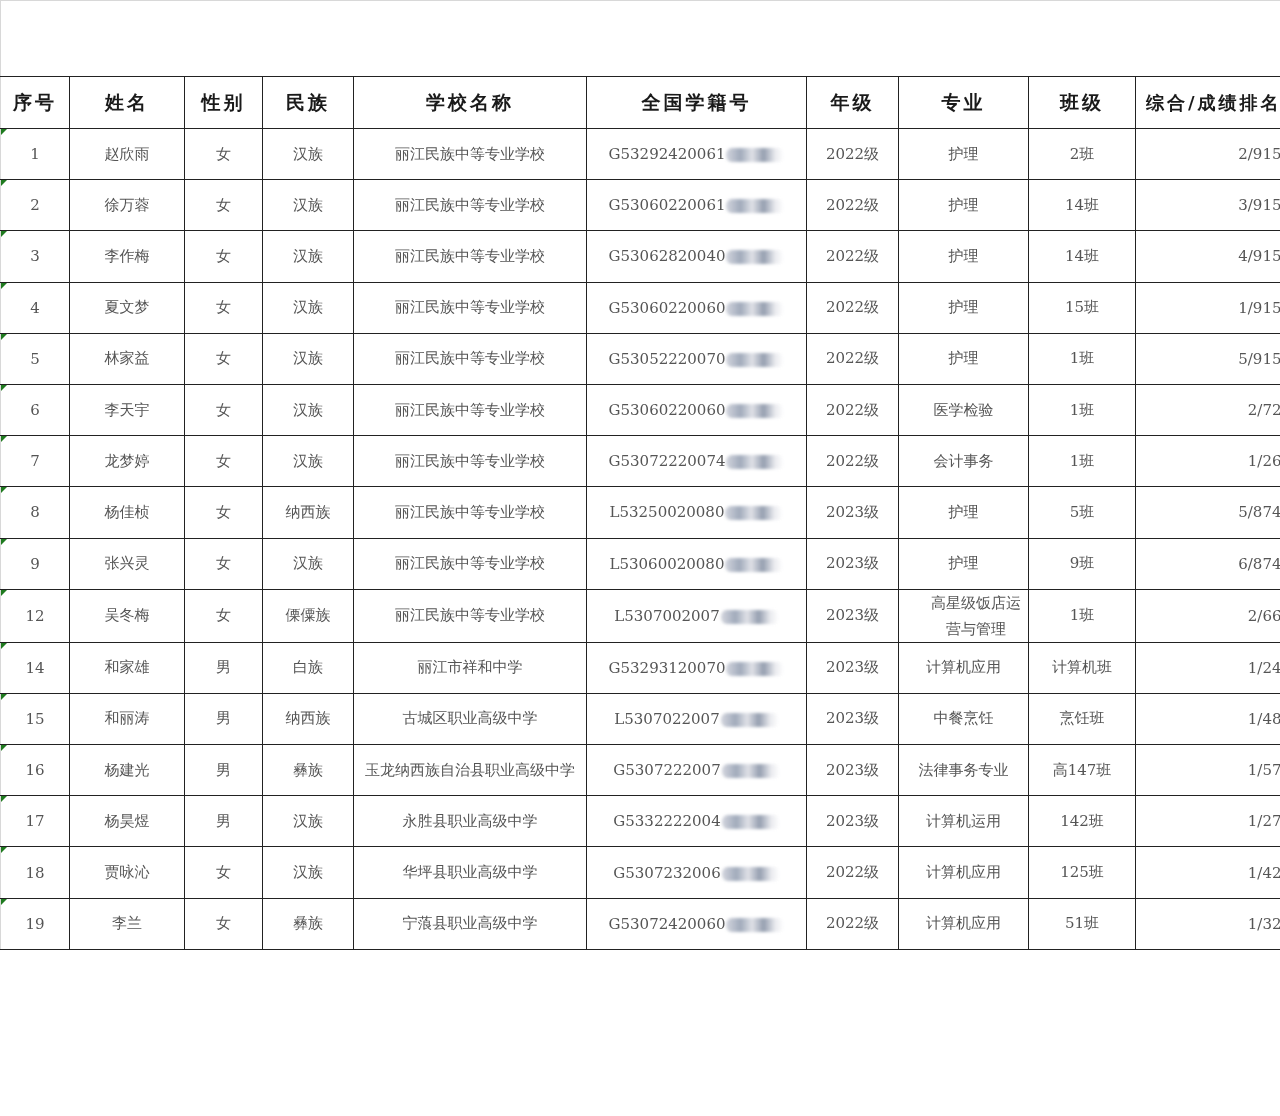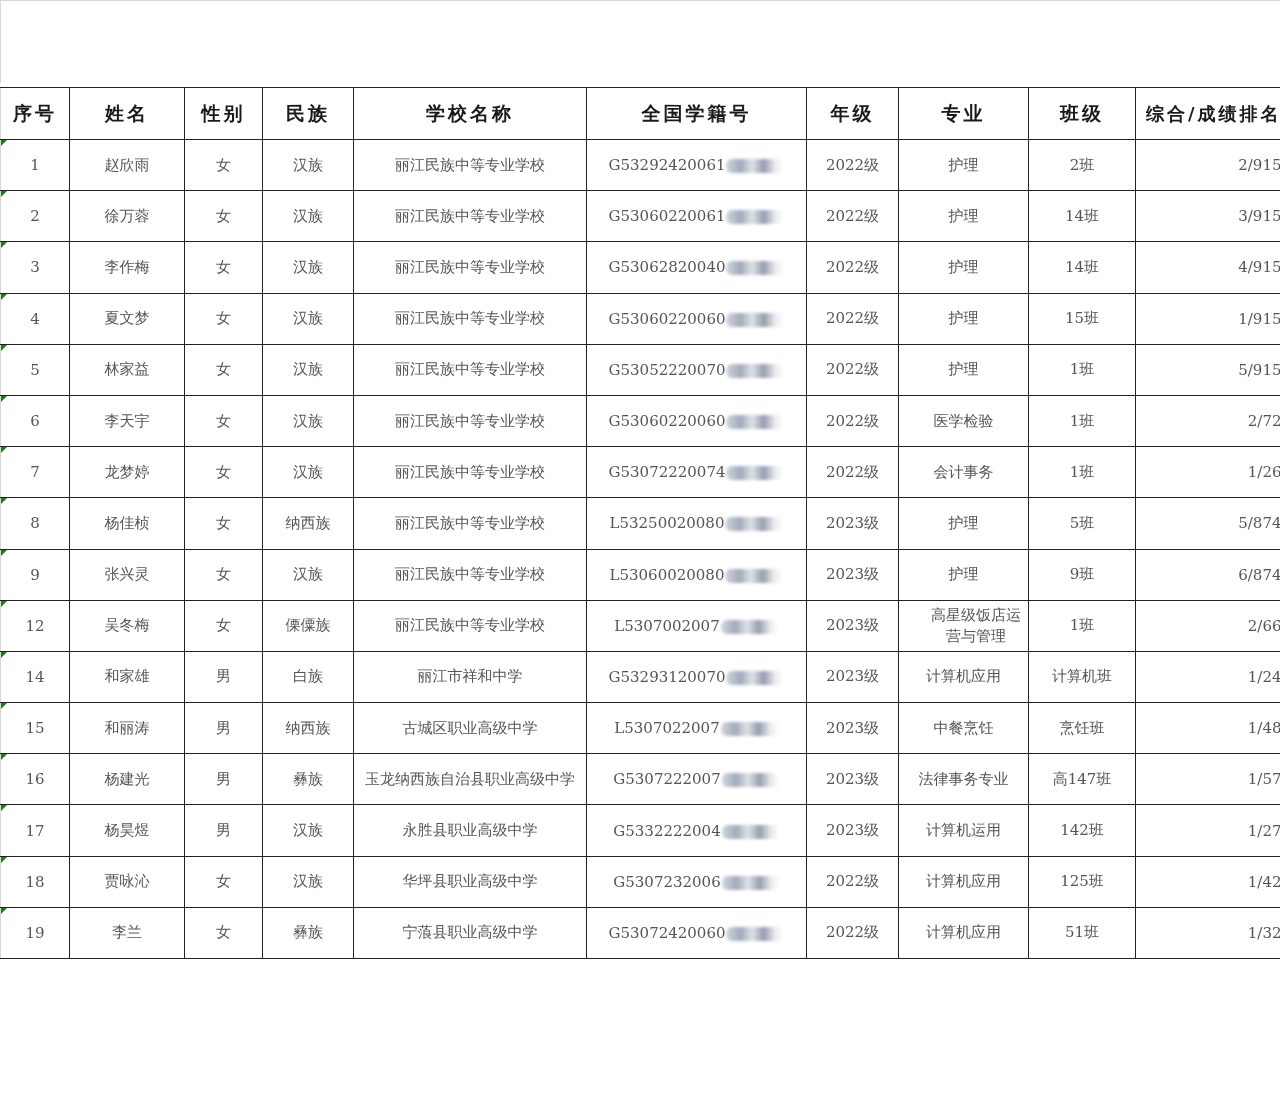--- a/index.html
+++ b/index.html
@@ -1,31 +1,31 @@
 <!DOCTYPE html>
 <html><head>
 <meta charset="utf-8">
 <style>
   html, body { margin: 0; padding: 0; background: #ffffff; }
   body { width: 1280px; height: 1116px; overflow: hidden; position: relative;
          font-family: "DejaVu Serif", "Liberation Serif", serif; color: #333; }
   .top-blank { position: absolute; left: 0; top: 0; width: 1280px; height: 83px;
                border-top: 1px solid #d8d8d8; border-left: 1px solid #d8d8d8; box-sizing: border-box; }
-  table.sheet { position: absolute; left: 0; top: 87px; border-collapse: collapse; table-layout: fixed; width: 1281px; }
+  table.sheet { position: absolute; left: 0; top: 76px; border-collapse: collapse; table-layout: fixed; width: 1281px; }
   table.sheet th, table.sheet td { border: 1.5px solid #222; text-align: center; vertical-align: middle; padding: 0; overflow: hidden; white-space: nowrap; }
   table.sheet th { height: 51px; font-family: "DejaVu Sans", "Liberation Sans", sans-serif; font-weight: bold; font-size: 19px; letter-spacing: 3px; color: #1a1a1a; }
   table.sheet th.wrap { white-space: normal; line-height: 22px; font-size: 18px; }
   table.sheet td { height: 50.2px; font-size: 15px; color: #555; position: relative; }
   table.sheet td.idx::before { content: ""; position: absolute; left: 0; top: 0; width: 0; height: 0;
         border-top: 6px solid #1f7a1f; border-right: 6px solid transparent; }
   td.stuid { color: #444; font-size: 14.5px; }
   .blur { display: inline-block; width: 58px; height: 14px; vertical-align: middle; margin-left: 1px;
           background: linear-gradient(90deg, #c9ccd6, #8a96ab 25%, #d9dbe2 45%, #7b879c 65%, #e6e7ec 85%, #ffffff);
           filter: blur(1.5px); border-radius: 6px; opacity: 0.8; }
-  td.major.two-line { white-space: normal; line-height: 21px; padding-left: 25px; }
+  td.major.two-line { white-space: normal; line-height: 26px; padding-left: 25px; }
   thead th:first-child, tbody td:first-child { border-left: 1px solid #d8d8d8; }
   thead th:last-child, tbody td:last-child { border-right: none; text-align: right; }
 </style>
 </head>
 <body>
 
 <div class="top-blank"></div>
 
 <table class="sheet">
   <colgroup>

